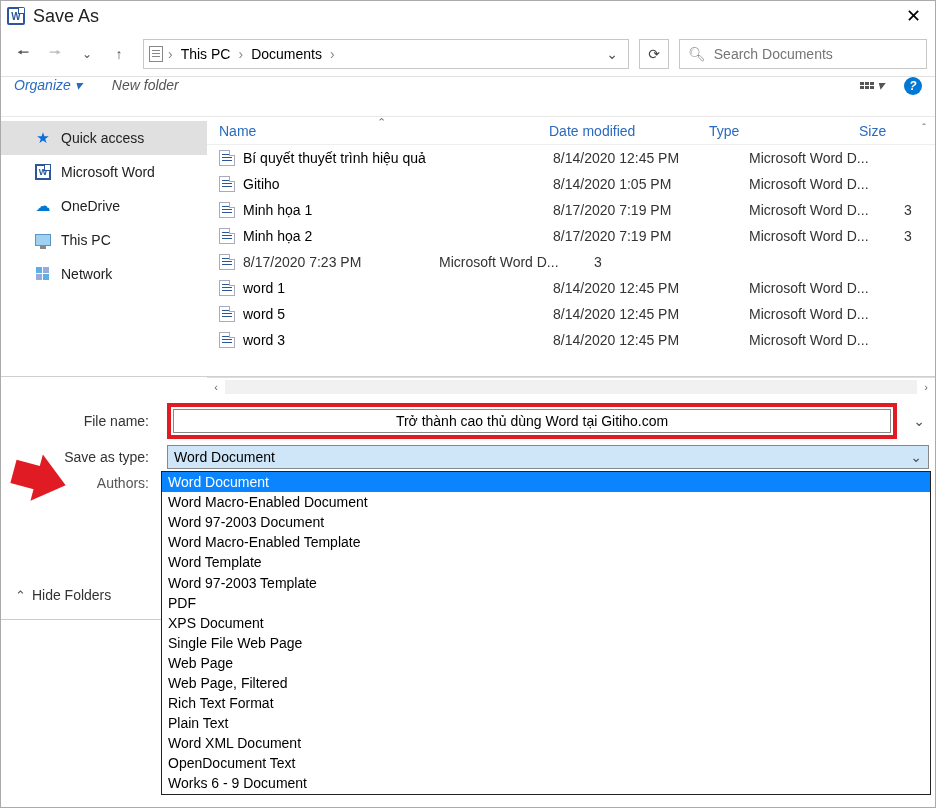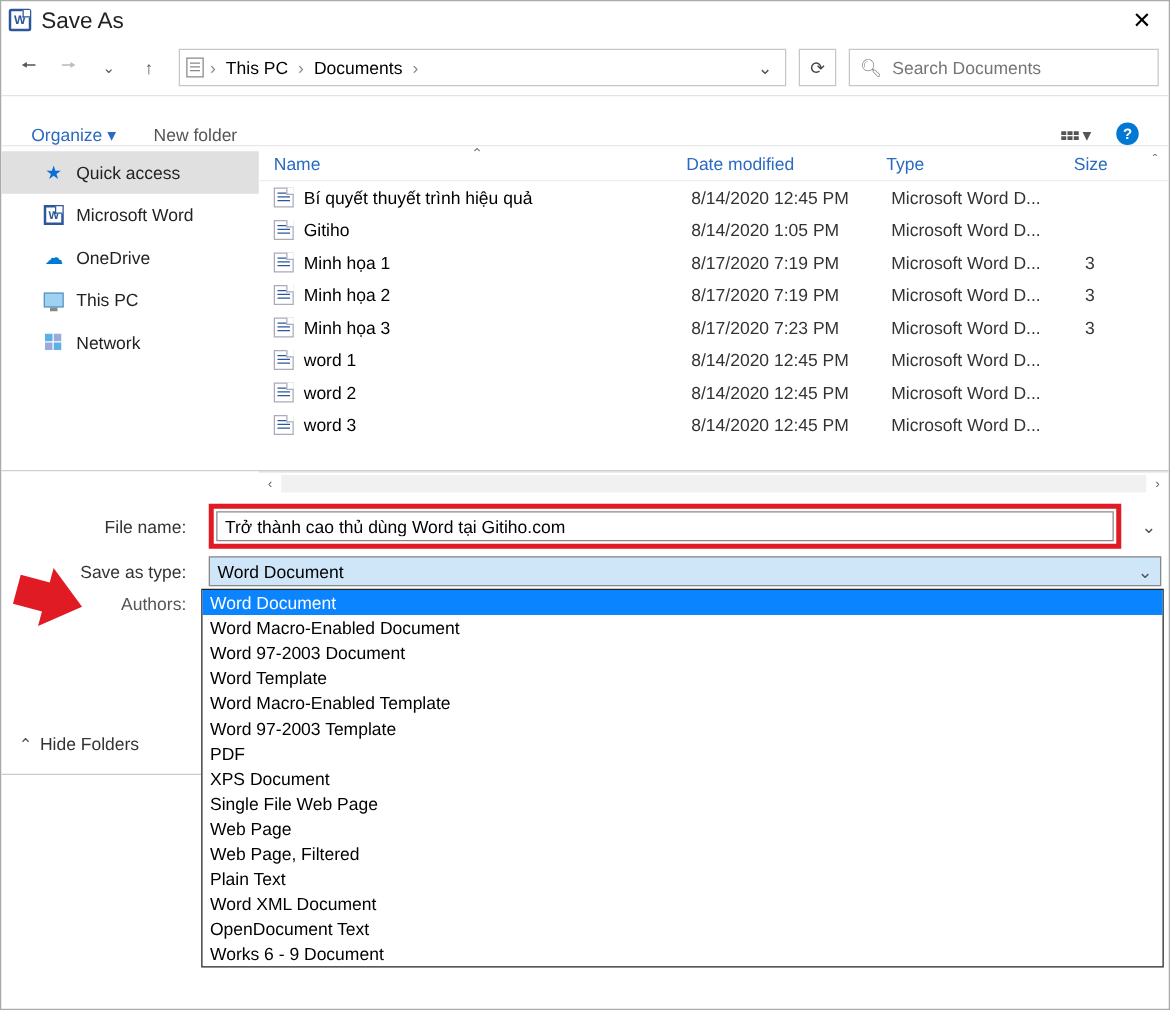--- a/index.html
+++ b/index.html
@@ -19,21 +19,21 @@
   .breadcrumb { display: flex; align-items: center; height: 30px; border: 1px solid #c7c7c7; flex: 1; min-width: 0; padding: 0 4px; margin-left: 6px; gap: 4px; }
   .breadcrumb .segment { padding: 2px 4px; }
   .breadcrumb .chev { color: #888; }
   .bc-spacer { flex: 1; }
   .bc-drop { color: #555; padding: 0 6px; }
   .refresh { width: 30px; height: 30px; border: 1px solid #c7c7c7; display: flex; align-items: center; justify-content: center; margin-left: 6px; color: #444; }
   .searchbox { display: flex; align-items: center; height: 30px; border: 1px solid #c7c7c7; width: 248px; margin-left: 6px; padding: 0 8px; color: #888; gap: 8px; }
   .searchbox input { border: none; flex: 1; font-size: 14px; outline: none; color: #333; }
 
   
-  .toolbar2 { display: flex; align-items: flex-end; height: 40px; padding: 0 24px; color: #2a6ac0; border-bottom: 1px solid #e8e8e8; position: relative; }
+  .toolbar2 { display: flex; align-items: flex-start; height: 40px; padding: 0 13px; color: #2a6ac0; border-bottom: 1px solid #e8e8e8; position: relative; font-style: italic; }
   .org { display: flex; align-items: center; gap: 4px; }
   .newf { margin-left: 30px; color: #555; }
   .viewbtn { margin-left: auto; display: flex; align-items: center; gap: 3px; color: #555; margin-right: 20px; }
   .viewbtn .grid { display: grid; grid-template-columns: repeat(3,4px); grid-auto-rows: 3px; gap: 1px; }
   .viewbtn .grid span { background: #555; width: 4px; height: 3px; }
   .help { width: 18px; height: 18px; border-radius: 50%; background: #0078d4; color: #fff; display: flex; align-items: center; justify-content: center; font-weight: bold; font-size: 12px; }
 
   
   .mainrow { display: flex; height: 260px; border-bottom: 1px solid #cfcfcf; }
 
@@ -57,36 +57,36 @@
   .col-date { width: 160px; }
   .col-type { width: 150px; }
   .col-size { }
   .sort-ind { position:absolute; left: 170px; top: -1px; color:#777; font-size:11px; }
   .row { display: flex; align-items: center; height: 26px; padding-left: 12px; }
   .row .doc-icon { width: 16px; height: 16px; background: #fff; border: 1px solid #aab; position: relative; margin-right: 8px; }
   .row .doc-icon::before { content:""; position:absolute; left:2px; top:3px; width:10px; height:1px; background:#2b579a; box-shadow: 0 3px 0 #2b579a, 0 6px 0 #2b579a; }
   .row .doc-icon::after { content:""; position:absolute; right:-1px; top:-1px; width:5px; height:5px; border-left:1px solid #aab; border-bottom:1px solid #aab; background:#fff; }
   .row .name { width: 310px; }
   .row .date { width: 160px; color: #333; }
-  .row .type { width: 155px; color: #333; }
+  .row .type { width: 155px; color: #333; margin-left: 36px; }
   .row .size { color: #333; }
 
   .scroll-up { position:absolute; right:4px; top: 120px; width:14px; height:14px; display:flex; align-items:center; justify-content:center; color:#666; font-size:11px; }
 
   
   .hscroll { height: 18px; border-top: 1px solid #dcdcdc; display:flex; align-items:center; margin-left:206px; }
   .hscroll .arrow-l, .hscroll .arrow-r { width: 18px; text-align: center; color: #666; font-size: 11px; }
   .hscroll .track { flex: 1; height: 14px; background: #f1f1f1; position: relative; }
 
   
   .formarea { padding: 8px 6px 0 6px; }
   .form-row { display: flex; align-items: center; margin-bottom: 6px; gap: 12px; }
   .form-label { width: 148px; text-align: right; padding-right: 6px; color: #333; }
   .filename-wrap { flex: 1; border: 4px solid #e01b24; padding: 2px; display: flex; }
-  .filename-wrap input { flex: 1; height: 24px; border: 1px solid #888; padding: 0 6px; font-size: 14px; }
+  .filename-wrap input { flex: 1; height: 24px; border: 1px solid #888; padding: 0 6px; font-size: 14px; text-align: center; }
   .filename-dd { width: 20px; display: flex; align-items: center; justify-content: center; color: #555; }
 
   .sat-row { position: relative; }
   .sat-select { flex: 1; height: 24px; border: 1px solid #888; background: #cfe6f9; display: flex; align-items: center; padding: 0 6px; }
   .sat-select .dd { margin-left: auto; color: #555; }
 
   .authors-row { margin-top: 6px; }
   .authors-row .form-label { color: #555; }
   .red-wrap { position:absolute; left: 12px; top: 462px; transform: rotate(15deg); }
 
@@ -227,35 +227,34 @@
         </div>
         <div class="row">
           <span class="doc-icon"></span>
           <span class="name">Minh họa 2</span>
           <span class="date">8/17/2020 7:19 PM</span>
           <span class="type">Microsoft Word D...</span>
           <span class="size">3</span>
         </div>
         <div class="row">
           <span class="doc-icon"></span>
-          <span class="name">Minh họa 3</span>
           <span class="date">8/17/2020 7:23 PM</span>
           <span class="type">Microsoft Word D...</span>
           <span class="size">3</span>
         </div>
         <div class="row">
           <span class="doc-icon"></span>
           <span class="name">word 1</span>
           <span class="date">8/14/2020 12:45 PM</span>
           <span class="type">Microsoft Word D...</span>
           <span class="size"></span>
         </div>
         <div class="row">
           <span class="doc-icon"></span>
-          <span class="name">word 2</span>
+          <span class="name">word 5</span>
           <span class="date">8/14/2020 12:45 PM</span>
           <span class="type">Microsoft Word D...</span>
           <span class="size"></span>
         </div>
         <div class="row">
           <span class="doc-icon"></span>
           <span class="name">word 3</span>
           <span class="date">8/14/2020 12:45 PM</span>
           <span class="type">Microsoft Word D...</span>
           <span class="size"></span>
@@ -294,28 +293,29 @@
 
 <div class="red-wrap">
   <div style="width:28px; height:24px; background:#e01b24;"></div>
   <div style="position:absolute; left:24px; top:-12px; width:0; height:0; border-top:24px solid transparent; border-bottom:24px solid transparent; border-left:30px solid #e01b24;"></div>
 </div>
 
 <div class="dropdown" id="dropdown">
     <div class="opt sel">Word Document</div>
     <div class="opt">Word Macro-Enabled Document</div>
     <div class="opt">Word 97-2003 Document</div>
+    <div class="opt">Word Macro-Enabled Template</div>
     <div class="opt">Word Template</div>
-    <div class="opt">Word Macro-Enabled Template</div>
     <div class="opt">Word 97-2003 Template</div>
     <div class="opt">PDF</div>
     <div class="opt">XPS Document</div>
     <div class="opt">Single File Web Page</div>
     <div class="opt">Web Page</div>
     <div class="opt">Web Page, Filtered</div>
+    <div class="opt">Rich Text Format</div>
     <div class="opt">Plain Text</div>
     <div class="opt">Word XML Document</div>
     <div class="opt">OpenDocument Text</div>
     <div class="opt">Works 6 - 9 Document</div>
   </div>
 
 <div class="hidefold">
   <span class="chev-up">⌃</span>
   <span>Hide Folders</span>
 </div>

